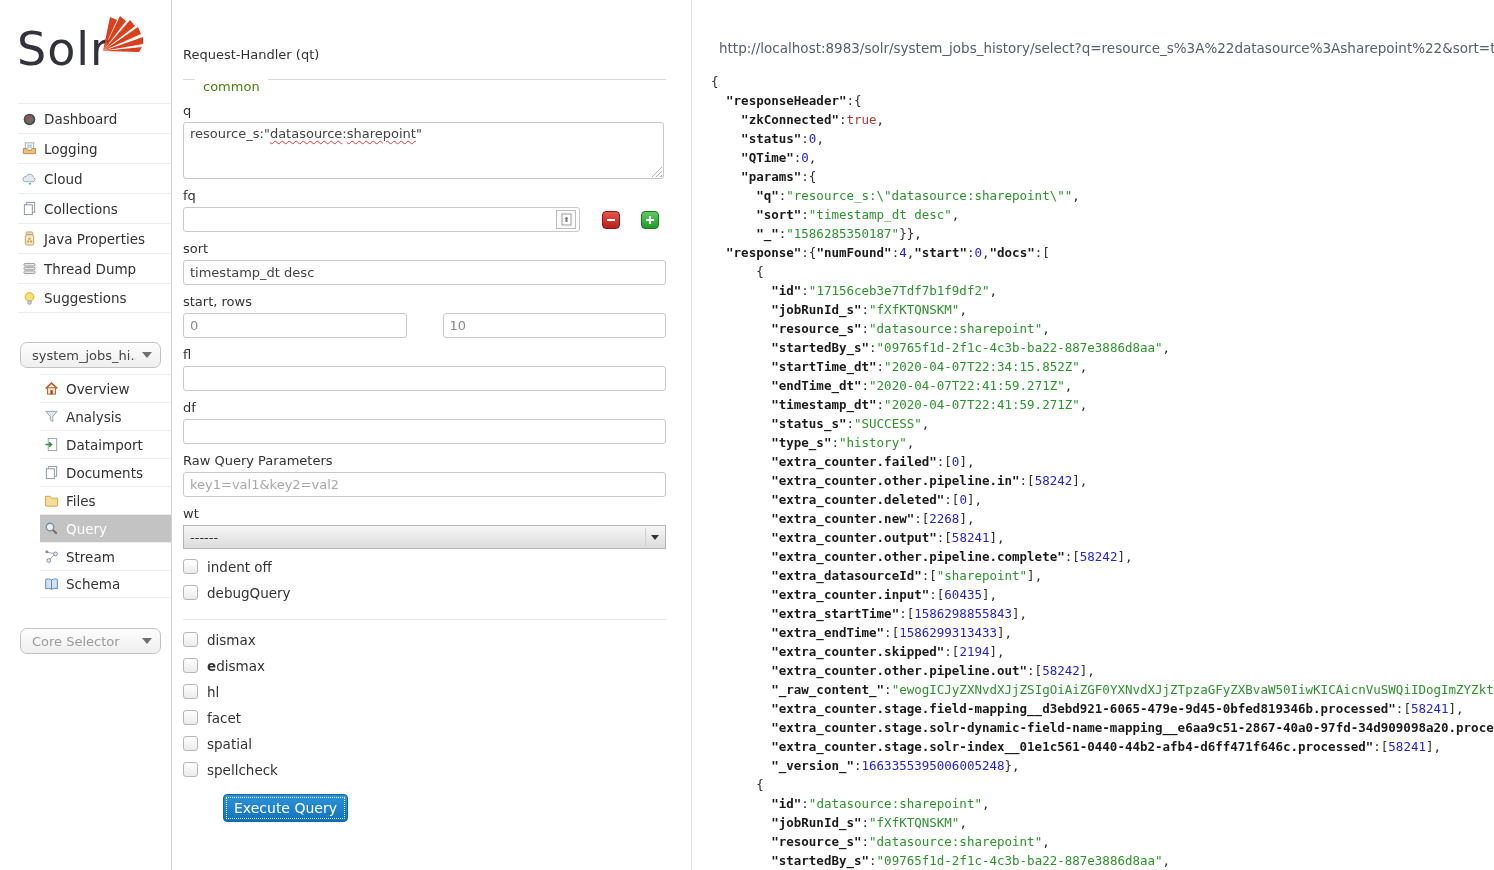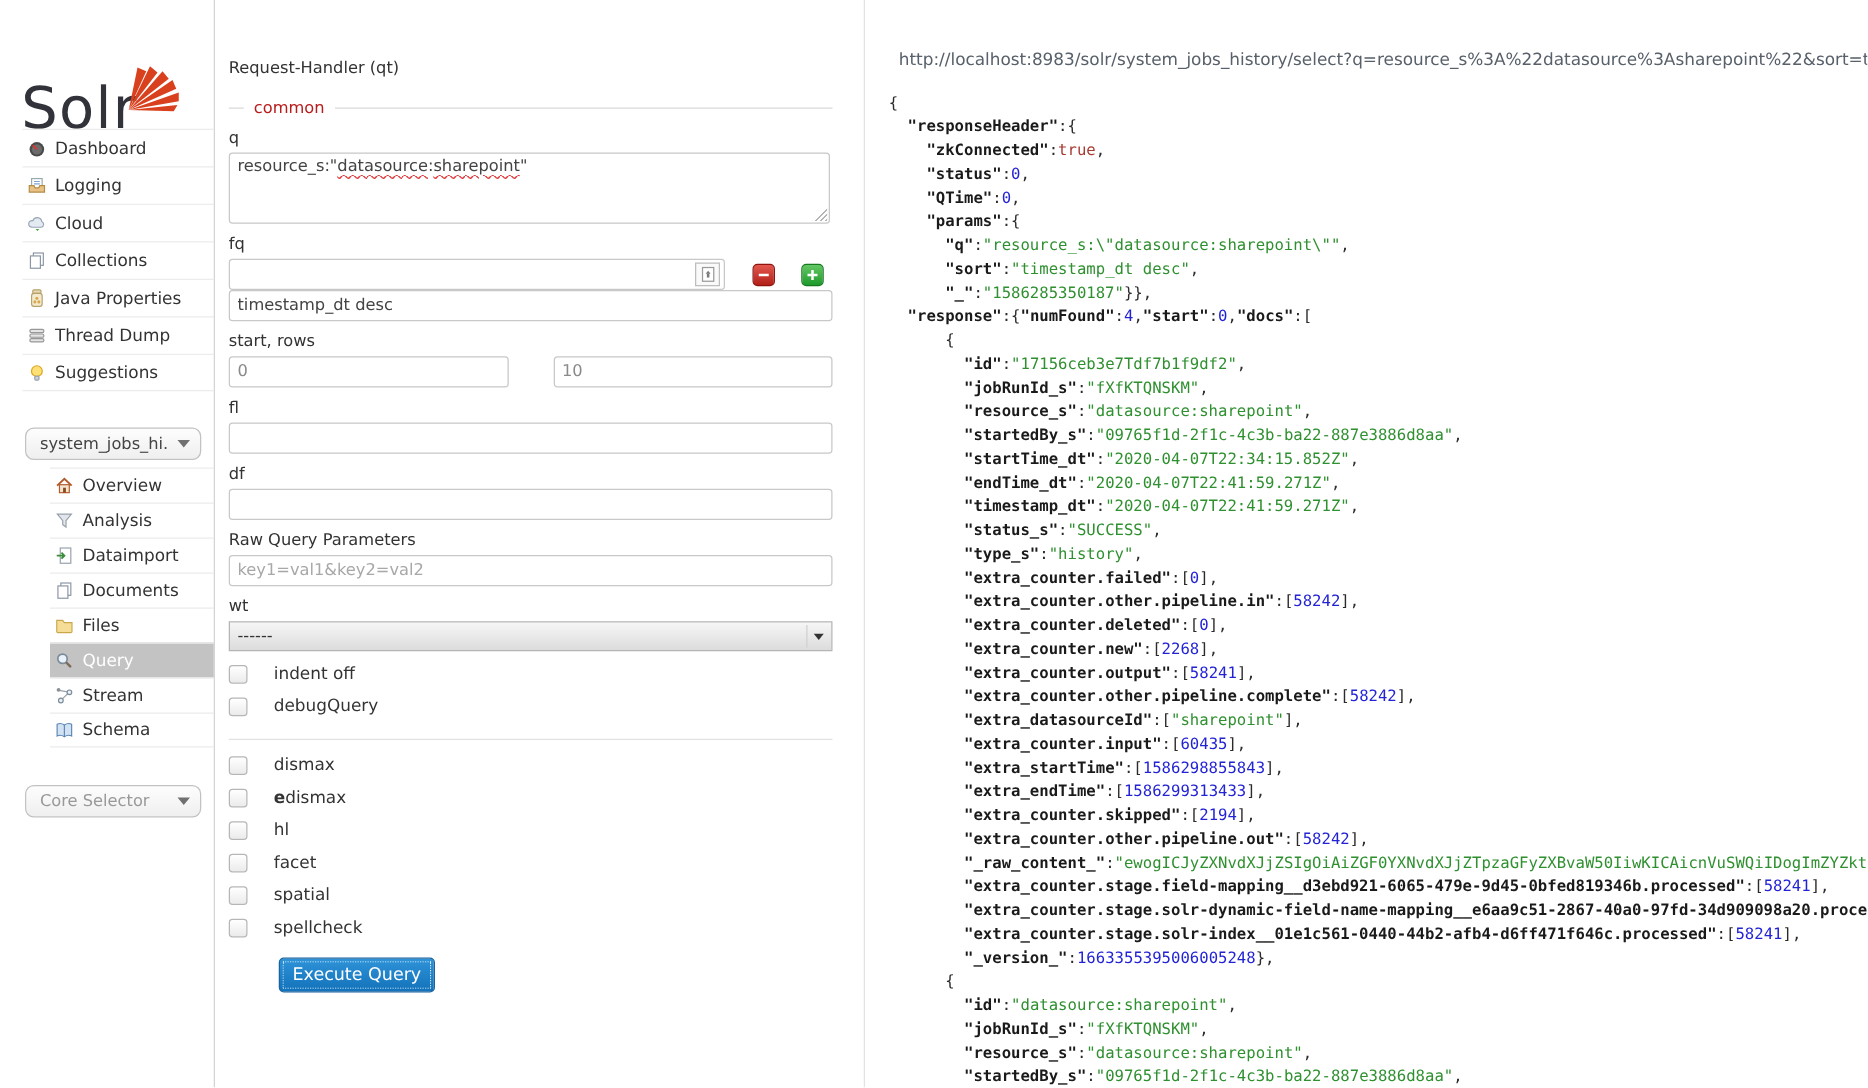--- a/index.html
+++ b/index.html
@@ -4,21 +4,21 @@
 <style>
   * { box-sizing: border-box; }
   html,body { margin:0; padding:0; }
   body {
     width:1494px; height:870px; overflow:hidden; position:relative;
     background:#fff; color:#333;
     font-family:"DejaVu Sans","Liberation Sans",sans-serif; font-size:13px;
   }
   
   #sidebar { position:absolute; left:0; top:0; bottom:0; width:172px; border-right:1px solid #d4d4d4; background:#fff; }
-  .logo { position:relative; height:100px;margin-top:37px; }
+  .logo { position:relative; height:100px; }
   .logo-text { position:absolute; left:17px; top:22px; font-size:46px; color:#32323a; letter-spacing:1px; }
   .logo-burst { position:absolute; left:98px; top:13px; }
   ul.menu { list-style:none; margin:0 0 0 18px; padding:0; }
   ul.menu.main { position:absolute; top:103px; left:0; right:0; margin-left:18px; }
   ul.menu li { height:30px; display:flex; align-items:center; gap:7px; border-top:1px solid #ececec; padding-left:4px; font-size:13.5px; color:#333; cursor:pointer; }
   ul.menu li:last-child { border-bottom:1px solid #ececec; }
   ul.menu.sub { position:absolute; top:374px; left:0; right:0; margin-left:40px; }
   ul.menu.sub li { height:28px; }
   ul.menu.sub li.active { background:#c3c3c3; color:#fff; }
   .coresel { position:absolute; left:20px; width:141px; height:26px; border:1px solid #c2c2c2; border-radius:7px;
@@ -28,21 +28,21 @@
   #core-selector-top { top:342px; }
   #core-selector-bottom { top:628px; color:#999; }
   .micon { width:15px; height:15px; flex:0 0 15px; }
   
   #form-col { position:absolute; left:183px; top:0; width:483px; padding-top:34px; }
   .flabel { font-size:13px; color:#333; margin:9px 0 4px; }
   .tinput { width:100%; height:25px; border:1px solid #c8c8c8; border-radius:3px; padding:3px 6px; font-size:13px;
     font-family:"DejaVu Sans","Liberation Sans",sans-serif; color:#444; background:#fff; }
   .tinput::placeholder { color:#a8a8a8; }
   .gray-val { color:#8a8a8a; }
-  .legend-row { display:flex; align-items:center; margin:17px 0 0; color:#b91c1c; font-size:13px; }
+  .legend-row { display:flex; margin:17px 0 0; color:#4d7c0f; font-size:13px; }
   .legend-row .dash { height:1px; background:#d9d9d9; }
   .legend-row .dash.short { width:12px; margin-right:8px; }
   .legend-row .dash.long { flex:1; margin-left:8px; }
   .qbox { position:relative; width:481px; height:57px; border:1px solid #c8c8c8; border-radius:3px; padding:3px 6px; font-size:13px; color:#444; white-space:pre-wrap; overflow:hidden; }
   .qbox .resize { position:absolute; right:1px; bottom:1px; width:11px; height:11px;
     background:repeating-linear-gradient(135deg,transparent 0 2px,#b5b5b5 2px 3px); clip-path:polygon(100% 0,100% 100%,0 100%); }
   .misspell { text-decoration:underline; text-decoration-style:wavy; text-decoration-color:#e03c3c; text-decoration-thickness:1px; text-underline-offset:2px; }
   .fq-row { display:flex; align-items:center; }
   .fq-wrap { position:relative; width:397px; }
   .fq-wrap .tinput { padding-right:30px; }
@@ -52,21 +52,21 @@
   .plus  { margin-left:21px; background:linear-gradient(#63c763,#1f9a2c); border:1px solid #177a21; }
   .sqbtn .bar { width:8px; height:2px; background:#fff; }
   .sqbtn .vbar { position:absolute; width:2px; height:8px; background:#fff; }
   .two-col { display:flex; gap:36px; }
   .two-col .tinput { width:224px; }
   .wtsel { width:100%; height:24px; border:1px solid #b5b5b5; background:linear-gradient(#f6f6f6,#dcdcdc);
     display:flex; align-items:center; padding:0 6px; color:#333; cursor:pointer; }
   .wtsel .lbl { flex:1; }
   .wtsel .sep { width:1px; height:18px; background:#cfcfcf; margin-right:5px; }
   .wtsel .arr { width:0; height:0; border-left:4px solid transparent; border-right:4px solid transparent; border-top:5px solid #333; }
-  .opt { display:flex; align-items:center; gap:21px; margin:10px 0; font-size:13.5px; cursor:pointer; }
+  .opt { display:flex; align-items:flex-start; gap:9px; margin:10px 0; font-size:13.5px; cursor:pointer; }
   .cb { width:15px; height:15px; border:1px solid #b6b6b6; border-radius:3px; background:linear-gradient(#fff,#ebebeb); flex:0 0 15px; }
   .sep-line { height:1px; background:#e2e2e2; margin:18px 0 12px; }
   .exec-btn { margin-top:6px; background:linear-gradient(#2f93d8,#1272ba); border:1px solid #1a639f; border-radius:4px;
     color:#fff; font-size:14px; font-family:inherit; padding:5px 10px; outline:1px dotted #d8ecf9; outline-offset:-4px; cursor:pointer;margin-left:40px; }
   .opt .bold { font-weight:bold; }
   
   #result { position:absolute; left:691px; top:0; right:0; bottom:0; border-left:1px solid #e3e3e3; padding:40px 0 0 19px; overflow:hidden; }
   .url-row { display:flex; align-items:center; gap:8px; font-size:13.5px; color:#58606a; white-space:nowrap; cursor:pointer; }
   #json { margin-top:16px; font-family:"DejaVu Sans Mono","Liberation Mono",monospace; font-size:12.5px; line-height:19px; }
   .jline { white-space:pre; }
@@ -252,20 +252,21 @@
     </span>
     <span class="sqbtn minus">
         <span class="bar"></span>
       </span>
     <span class="sqbtn plus">
         <span class="bar"></span>
         <span class="vbar"></span>
       </span>
   </div>
 
+  <div class="flabel">sort</div>
   <input class="tinput" value="timestamp_dt desc" style="">
 
   <div class="flabel">start, rows</div>
   <div class="two-col">
     <input class="tinput gray-val" value="0" style="">
     <input class="tinput gray-val" value="10" style="">
   </div>
 
   <div class="flabel">fl</div>
   <input class="tinput" value="" style="">

